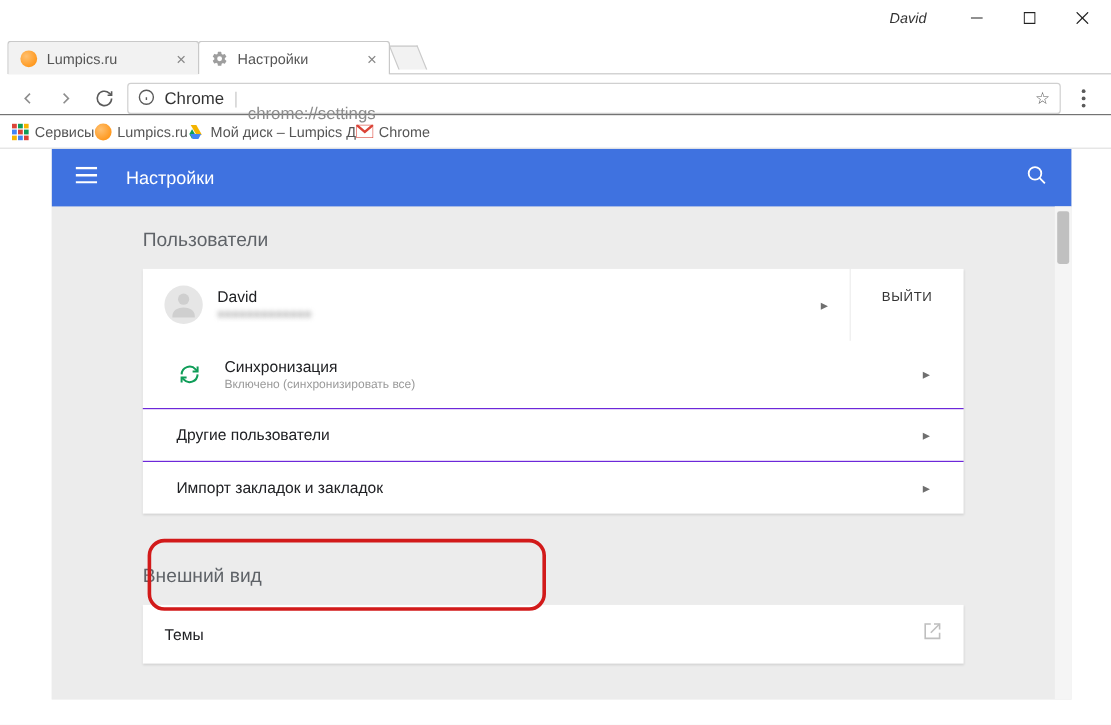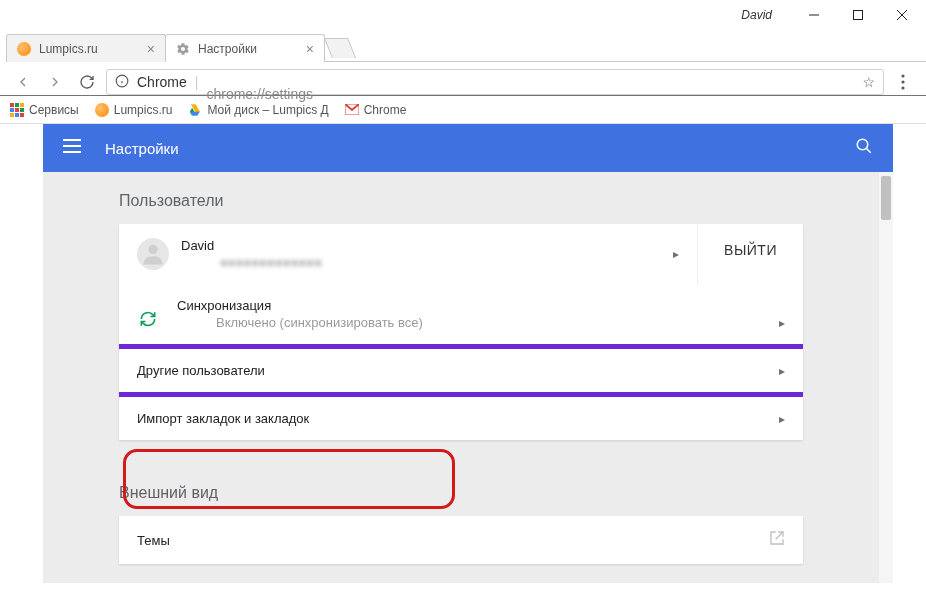--- a/index.html
+++ b/index.html
@@ -27,48 +27,48 @@
 .nav-btn.enabled { color:#5a5a5a; }
 .omnibox { flex:1; height:26px; border:1px solid #d0d0d0; border-radius:3px; display:flex; align-items:center; padding:0 8px; font-size:14px; gap:8px; }
 .omnibox .secure-icon { color:#5a5a5a; }
 .omnibox .origin { color:#333; }
 .omnibox .sep { color:#cfcfcf; }
 .omnibox .url-path { color:#8b8b8b; flex:1;margin-top:23px; }
 .omnibox .star { color:#5a5a5a; cursor:pointer; }
 .menu-btn { width:26px; height:26px; display:flex; align-items:center; justify-content:center; color:#5a5a5a; cursor:pointer; }
 
 
-.bkbar { height:28px; display:flex; align-items:center; padding:0 10px; gap:16px; font-size:12px; color:#555; border-bottom:1px solid #e0e0e0; }
+.bkbar { height:28px; display:flex; align-items:center; padding:0 10px; font-size:12px; color:#555; border-bottom:1px solid #e0e0e0; }
 .bk-item { display:flex; align-items:center; gap:5px; cursor:pointer; }
 .bk-icon { width:14px; height:14px; display:flex; align-items:center; justify-content:center; }
 
 
 .content { position:absolute; top:124px; left:43px; right:33px; bottom:21px; background:#ececec; overflow:hidden; }
 .scrollbar-track { position:absolute; right:0; top:48px; bottom:0; width:14px; background:#f5f5f5; }
 .scrollbar-thumb { position:absolute; top:4px; right:2px; width:10px; height:44px; background:#c0c0c0; border-radius:2px; cursor:pointer; }
 
 
 .settings-header { height:48px; background:#3f72e0; display:flex; align-items:center; padding:0 20px; color:#fff; }
 .hamburger { width:20px; margin-right:22px; cursor:pointer; }
 .settings-title { font-size:15px; flex:1; }
 .search-icon { cursor:pointer; }
 
 
 .settings-body { position:absolute; top:48px; left:0; right:14px; bottom:0; overflow:hidden; }
 .section-title { padding:20px 0 14px 76px; font-size:16px; color:#5f6368; }
 .card { margin:0 76px 24px 76px; background:#fff; box-shadow:0 1px 2px rgba(0,0,0,.12); }
-.card-row { display:flex; align-items:flex-end; padding:14px 18px; cursor:pointer; position:relative; }
-.card-row + .card-row { border-top:5px solid #6d28d9; }
+.card-row { display:flex; align-items:center; padding:14px 28px; cursor:pointer; position:relative; }
+.card-row + .card-row { border-top:1px solid #6d28d9; }
 .row-icon { width:22px; height:22px; margin-right:18px; display:flex; align-items:center; justify-content:center; flex-shrink:0; }
 .row-body { flex:1; min-width:0; }
 .row-title { font-size:13px; color:#202124; }
-.row-sub { font-size:13px; color:#9a9a9a; margin-top:2px; filter:blur(2px); opacity:.6;margin-left:39px; }
+.row-sub { font-size:10px; color:#9a9a9a; margin-top:2px; filter:blur(2px); opacity:.6; }
 .row-sub.clear { filter:none; opacity:1; }
 .row-arrow { color:#6f6f6f; font-size:12px; margin-left:12px; }
-.signout-side { border-left:1px solid #ededed; padding:18px 26px; font-size:14px; color:#333; cursor:pointer; letter-spacing:.5px; }
+.signout-side { border-left:1px solid #ededed; padding:18px 26px; font-size:11px; color:#333; cursor:pointer; letter-spacing:.5px; }
 .user-row { display:flex; align-items:stretch; }
 .user-main { flex:1; display:flex; align-items:center; padding:14px 18px; cursor:pointer; }
 
 .highlight-box { position:absolute; left:80px; width:332px; top:325px; height:60px; border:3px solid #d21a1a; border-radius:14px; pointer-events:none; }
 
 .avatar { width:32px; height:32px; border-radius:50%; background:#e6e6e6; display:flex; align-items:center; justify-content:center; margin-right:12px; }
 
 
 .orange-circle { width:14px; height:14px; border-radius:50%; background:radial-gradient(circle at 35% 35%, #ffc070, #ff8a00); }
 .gear-shape { color:#9e9e9e; }

